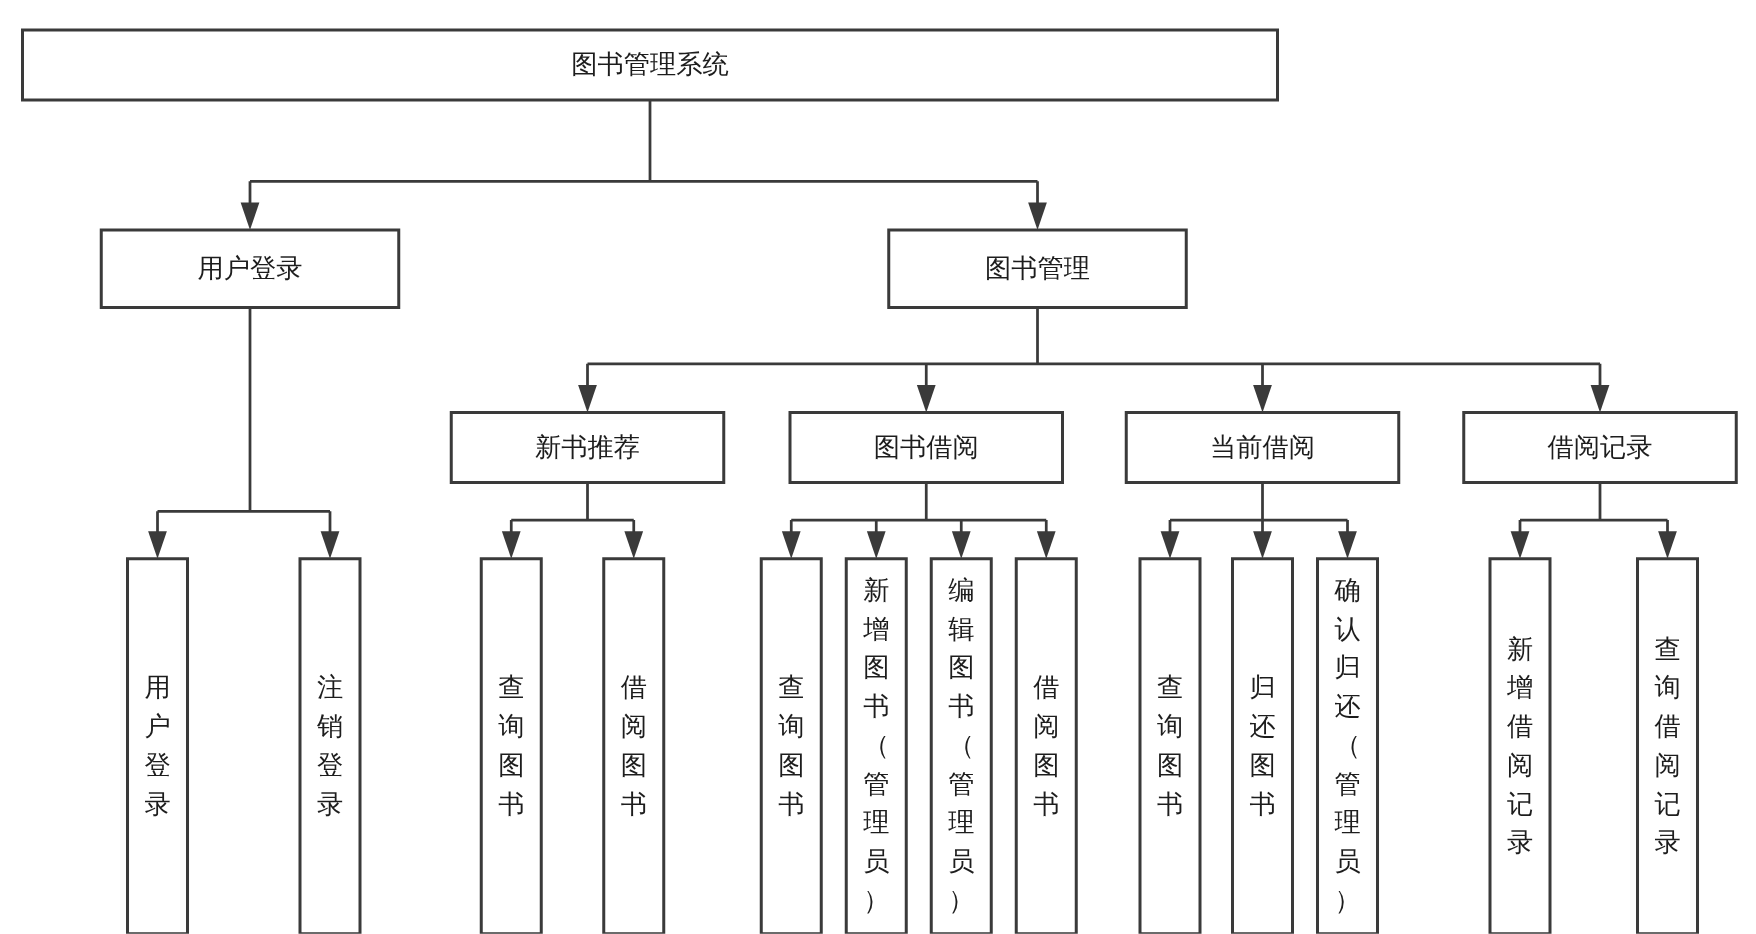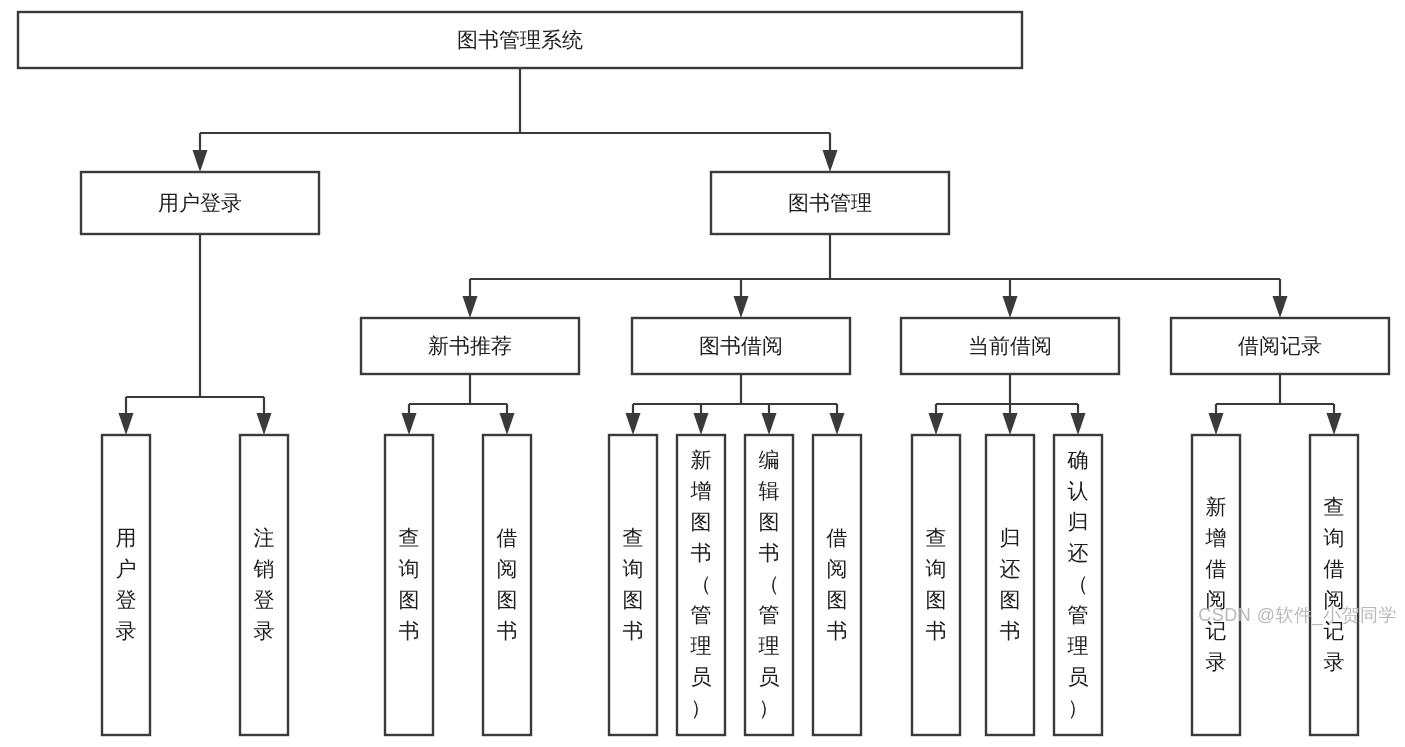--- a/index.html
+++ b/index.html
@@ -10,20 +10,21 @@
   body {
     width: 1405px;
     height: 747px;
     font-family: "Liberation Sans", "DejaVu Sans", sans-serif;
     overflow: hidden;
   }
   #diagram-root {
     position: relative;
     width: 1405px;
     height: 633px;
+    margin-top: 12px;
   }
   svg#tree-svg {
     position: absolute;
     top: 0;
     left: 0;
     width: 1405px;
     height: 747px;
     display: block;
   }
   .node-box {
@@ -201,14 +202,13 @@
         <g>
           <rect class="node-box" x="1192" y="435" width="48" height="300"></rect>
           <text class="node-label-v" x="1216"><tspan x="1216" y="514">新</tspan><tspan x="1216" y="545">增</tspan><tspan x="1216" y="576">借</tspan><tspan x="1216" y="607">阅</tspan><tspan x="1216" y="638">记</tspan><tspan x="1216" y="669">录</tspan></text>
         </g>
         <g>
           <rect class="node-box" x="1310" y="435" width="48" height="300"></rect>
           <text class="node-label-v" x="1334"><tspan x="1334" y="514">查</tspan><tspan x="1334" y="545">询</tspan><tspan x="1334" y="576">借</tspan><tspan x="1334" y="607">阅</tspan><tspan x="1334" y="638">记</tspan><tspan x="1334" y="669">录</tspan></text>
         </g>
       </g>
   </svg>
-  <div class="watermark">CSDN @软件_小贺同学</div>
 </div>
 
 </body></html>

